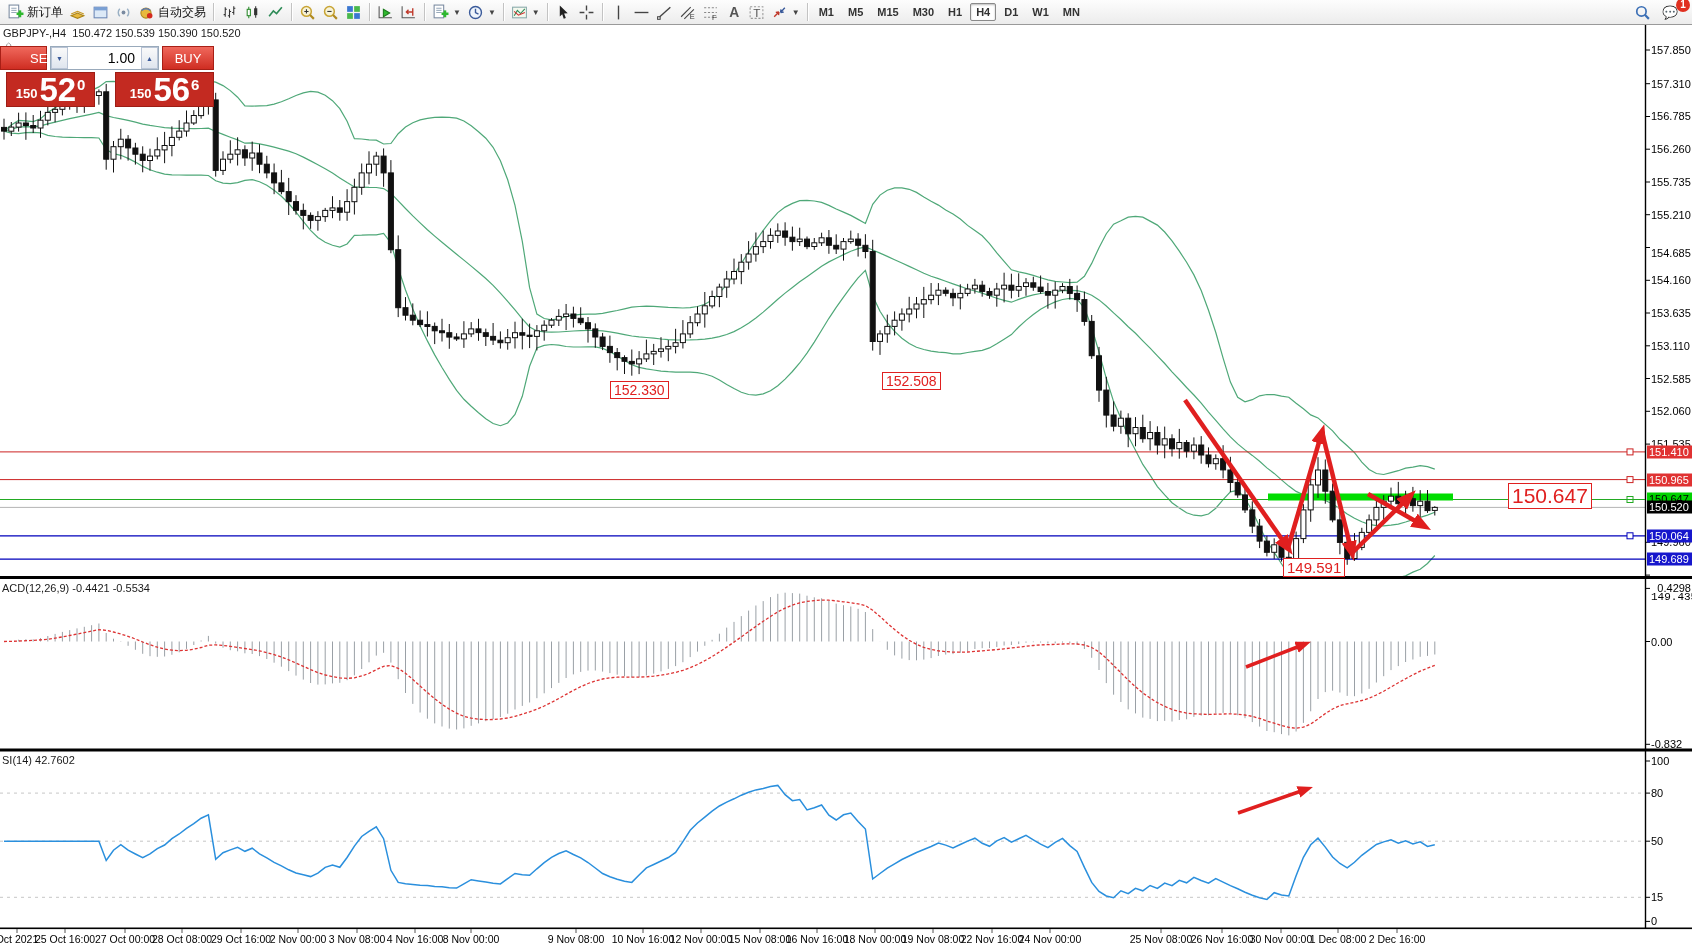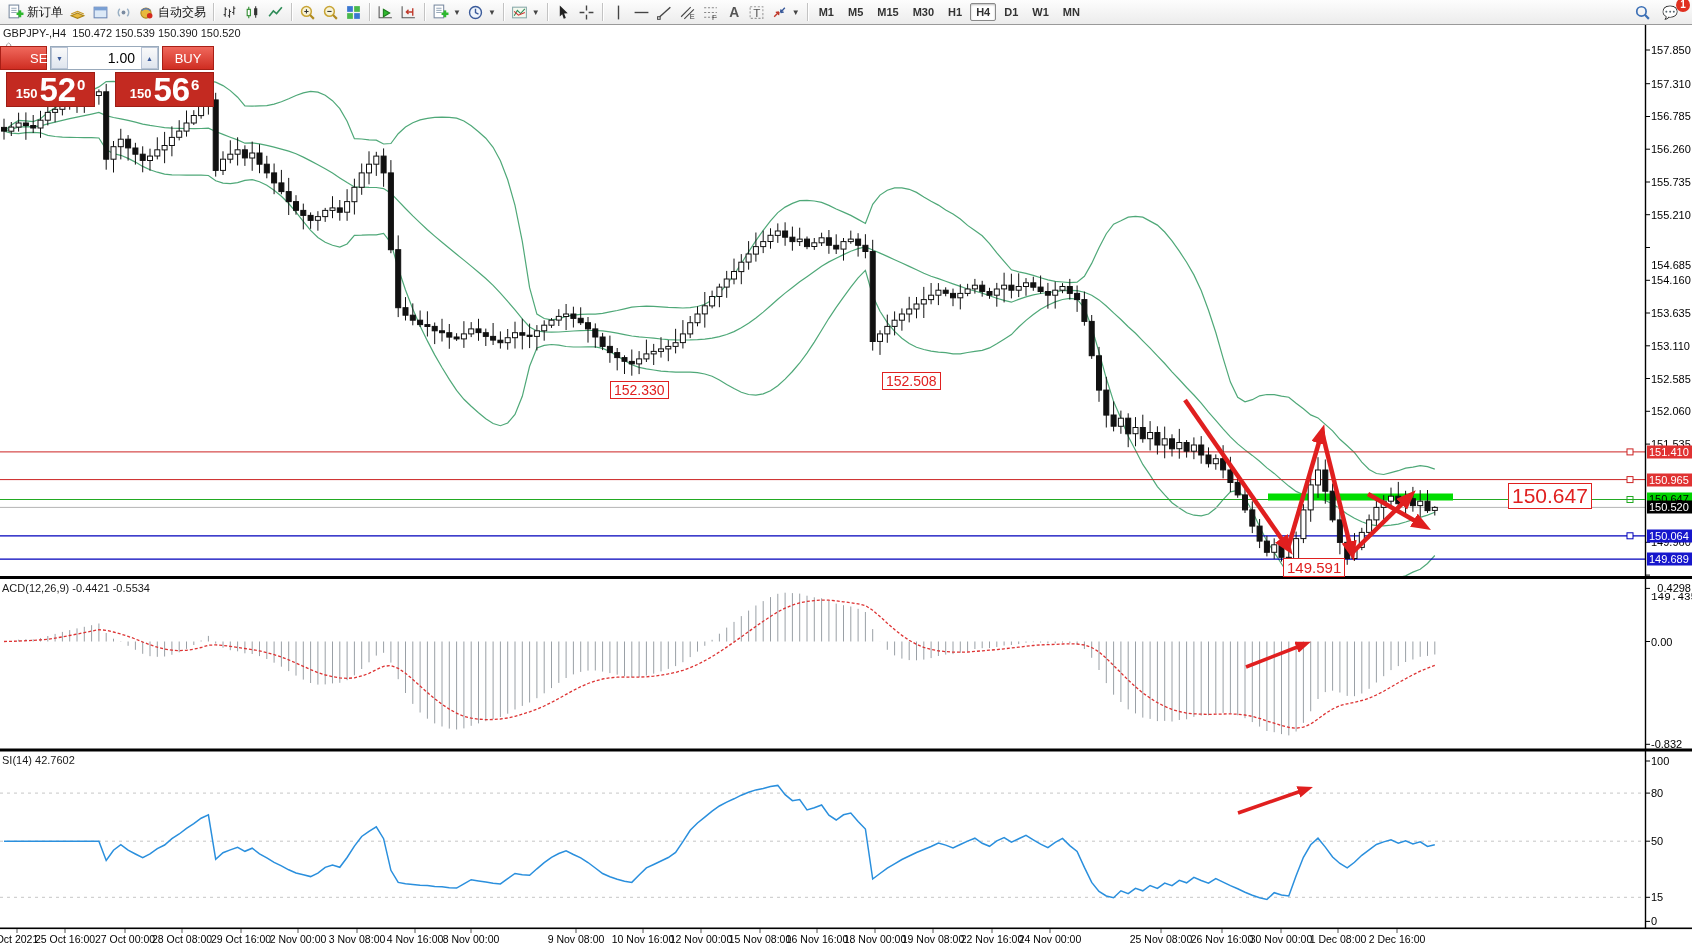--- a/index.html
+++ b/index.html
@@ -979,21 +979,21 @@
   </div>
 
   <div class="ovl pane-header" id="macd-header" style="left:2px;top:582px;">ACD(12,26,9) -0.4421 -0.5534</div>
   <div class="ovl pane-header" id="rsi-header" style="left:2px;top:754px;">SI(14) 42.7602</div>
 <div class="ptick" style="top: 50px;">157.850</div>
     <div class="ptick" style="top: 83.696px;">157.310</div>
     <div class="ptick" style="top: 116.456px;">156.785</div>
     <div class="ptick" style="top: 149.216px;">156.260</div>
     <div class="ptick" style="top: 181.976px;">155.735</div>
     <div class="ptick" style="top: 214.736px;">155.210</div>
-    <div class="ptick" style="top: 265px; text-align: right;">154.685</div>
+    <div class="ptick" style="top: 253px;">154.685</div>
     <div class="ptick" style="top: 280.256px;">154.160</div>
     <div class="ptick" style="top: 313.016px;">153.635</div>
     <div class="ptick" style="top: 345.776px;">153.110</div>
     <div class="ptick" style="top: 378.536px;">152.585</div>
     <div class="ptick" style="top: 411.296px;">152.060</div>
     <div class="ptick" style="top: 444.056px;">151.535</div>
     <div class="ptick" style="top: 542.336px;">149.960</div>
     <div class="ptick" style="top: 597px; font-family: Liberation Mono, monospace;">149.435</div>
     <div class="plabel" style="top: 451.856px; background: rgb(224, 50, 50); color: rgb(255, 255, 255);">151.410</div>
     <div class="plabel" style="top: 479.624px; background: rgb(224, 50, 50); color: rgb(255, 255, 255);">150.965</div>

